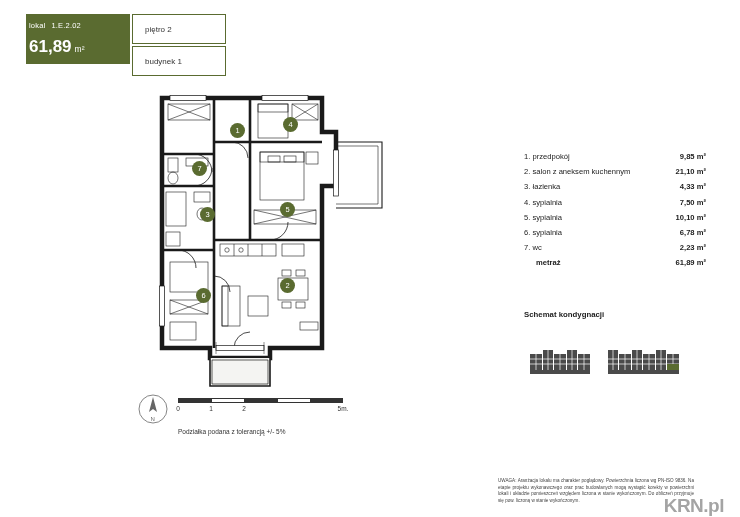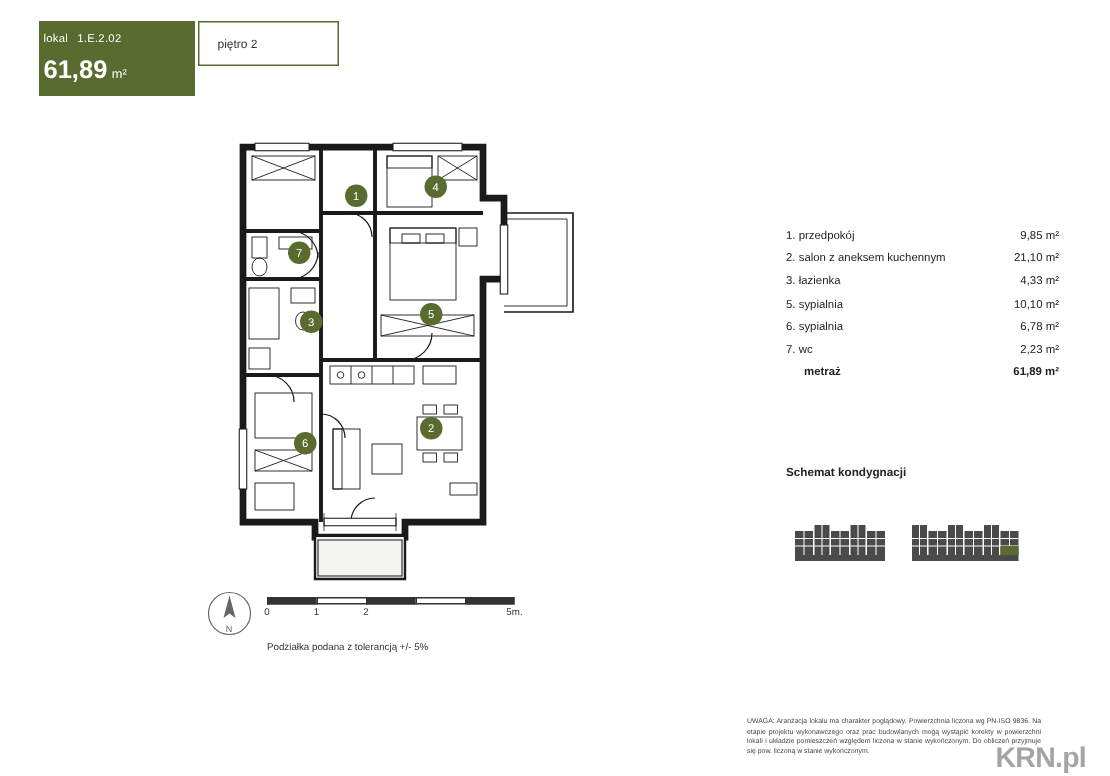--- a/index.html
+++ b/index.html
@@ -61,21 +61,21 @@
   .scale-seg { width: 33px; height: 5px; border: 1px solid #333; border-right: none; }
   .scale-seg.dark { background: #333; }
   .scale-seg.last { border-right: 1px solid #333; }
   .scale-labels { position: relative; height: 11px; margin-top: 2px; font-size: 6.5px; color: #333; }
   .scale-labels span { position: absolute; transform: translateX(-50%); }
   .scale-note { position: absolute; left: 42px; top: 36px; font-size: 6.5px; color: #333; }
 
   
   .table { position: absolute; left: 524px; top: 152px; width: 182px; }
   .trow { display: flex; justify-content: space-between; font-size: 7.6px; color: #222; margin-bottom: 6.2px; }
-  .trow .val { text-align: right; white-space: nowrap; }
+  .trow .val { text-align: right; white-space: nowrap; font-weight: bold; }
   .trow.total { font-weight: bold; margin-top: 5px; padding-left: 12px; }
 
   .schema-title { position: absolute; left: 524px; top: 310px; font-size: 7.8px; font-weight: bold; color: #222; }
 
   
   .schema { position: absolute; left: 528px; top: 348px; }
   .schema svg { display: block; }
 
   
   .footnote {
@@ -99,20 +99,23 @@
     <div class="unit-line">
       <span>lokal</span><span class="code">1.E.2.02</span>
     </div>
     <div class="area">
       <span>61,89</span><span class="unit">m²</span>
     </div>
   </div>
   <div class="hdr-right">
     <div class="hdr-box">
       <span>piętro 2</span>
+    </div>
+    <div class="hdr-box">
+      <span>budynek 1</span>
     </div>
   </div>
 </div>
 
 <div class="plan">
   <svg width="240" height="300" viewBox="0 0 240 300">
     <g stroke="#1a1a1a" fill="none">
 
       <path d="M12 8 L172 8 L172 42 L186 42 L186 96 L172 96 L172 258 L120 258 L120 268 L60 268 L60 258 L12 258 Z" stroke-width="4.5" fill="#ffffff"></path>
 
@@ -274,20 +277,24 @@
     <span><span>1.</span> <span>przedpokój</span></span>
     <span class="val"><span>9,85</span> <span>m²</span></span>
   </div>
   <div class="trow">
     <span><span>2.</span> <span>salon z aneksem kuchennym</span></span>
     <span class="val"><span>21,10</span> <span>m²</span></span>
   </div>
   <div class="trow">
     <span><span>3.</span> <span>łazienka</span></span>
     <span class="val"><span>4,33</span> <span>m²</span></span>
+  </div>
+  <div class="trow">
+    <span><span>4.</span> <span>sypialnia</span></span>
+    <span class="val"><span>7,50</span> <span>m²</span></span>
   </div>
   <div class="trow">
     <span><span>5.</span> <span>sypialnia</span></span>
     <span class="val"><span>10,10</span> <span>m²</span></span>
   </div>
   <div class="trow">
     <span><span>6.</span> <span>sypialnia</span></span>
     <span class="val"><span>6,78</span> <span>m²</span></span>
   </div>
   <div class="trow">

